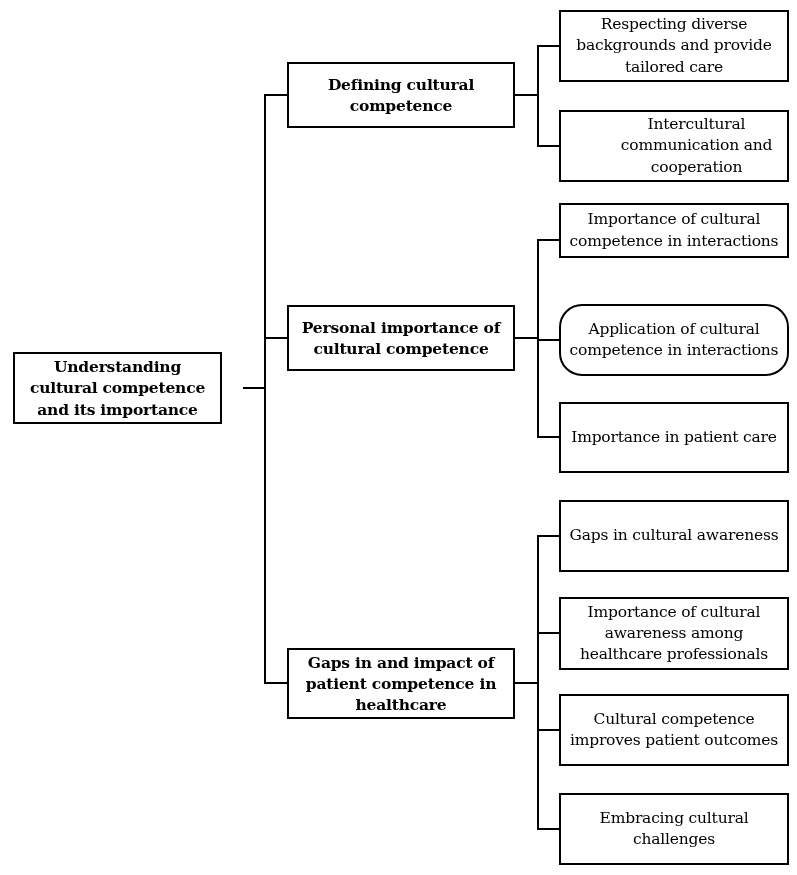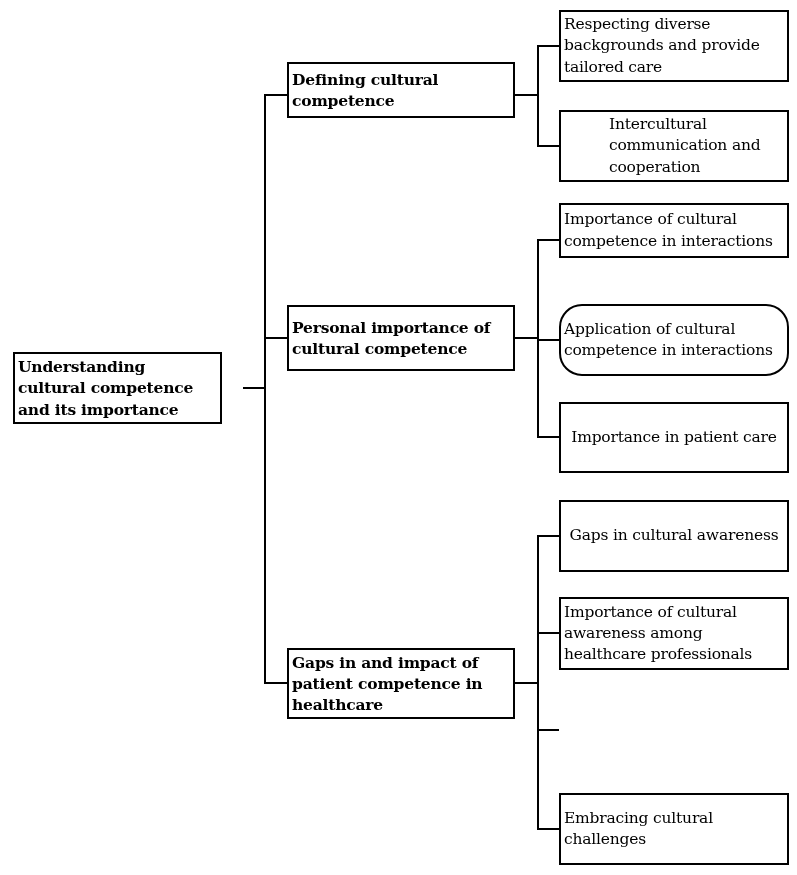--- a/index.html
+++ b/index.html
@@ -24,31 +24,32 @@
     height: 875px;
   }
   .node {
     position: absolute;
     box-sizing: border-box;
     border: 2.5px solid #000000;
     background: #ffffff;
     display: flex;
     align-items: center;
     justify-content: center;
+    text-align: center;
     font-size: 15.5px;
     line-height: 1.36;
     letter-spacing: -0.2px;
     padding: 1px 3px;
   }
   .node.bold { font-weight: bold; }
 
   
   .n-root { left: 13px;  top: 352px; width: 209px; height: 72px; }
   
-  .n-b0 { left: 287px; top: 62px;  width: 228px; height: 56px; }
+  .n-b0 { left: 287px; top: 62px;  width: 228px; height: 66px; }
   .n-b1 { left: 287px; top: 305px; width: 228px; height: 66px; }
   .n-b2 { left: 287px; top: 648px; width: 228px; height: 71px; }
   
   .n-l0 { left: 559px; top: 10px;  width: 230px; height: 72px; }
   .n-l1 { left: 559px; top: 110px; width: 230px; height: 72px; padding-left: 48px; }
   .n-l2 { left: 559px; top: 203px; width: 230px; height: 55px; }
   .n-l3 { left: 559px; top: 304px; width: 230px; height: 72px; border-radius: 23px; }
   .n-l4 { left: 559px; top: 402px; width: 230px; height: 71px; }
   .n-l5 { left: 559px; top: 500px; width: 230px; height: 72px; }
   .n-l6 { left: 559px; top: 597px; width: 230px; height: 73px; }
@@ -99,15 +100,16 @@
 
   <div class="node n-l0">Respecting diverse backgrounds and provide tailored care</div>
   <div class="node n-l1">Intercultural communication and cooperation</div>
 
   <div class="node n-l2">Importance of cultural competence in interactions</div>
   <div class="node n-l3">Application of cultural competence in interactions</div>
   <div class="node n-l4">Importance in patient care</div>
 
   <div class="node n-l5">Gaps in cultural awareness</div>
   <div class="node n-l6">Importance of cultural awareness among healthcare professionals</div>
+  <div class="node n-l7">Cultural competence improves patient outcomes</div>
   <div class="node n-l8">Embracing cultural challenges</div>
 
 </div>
 
 </body></html>

